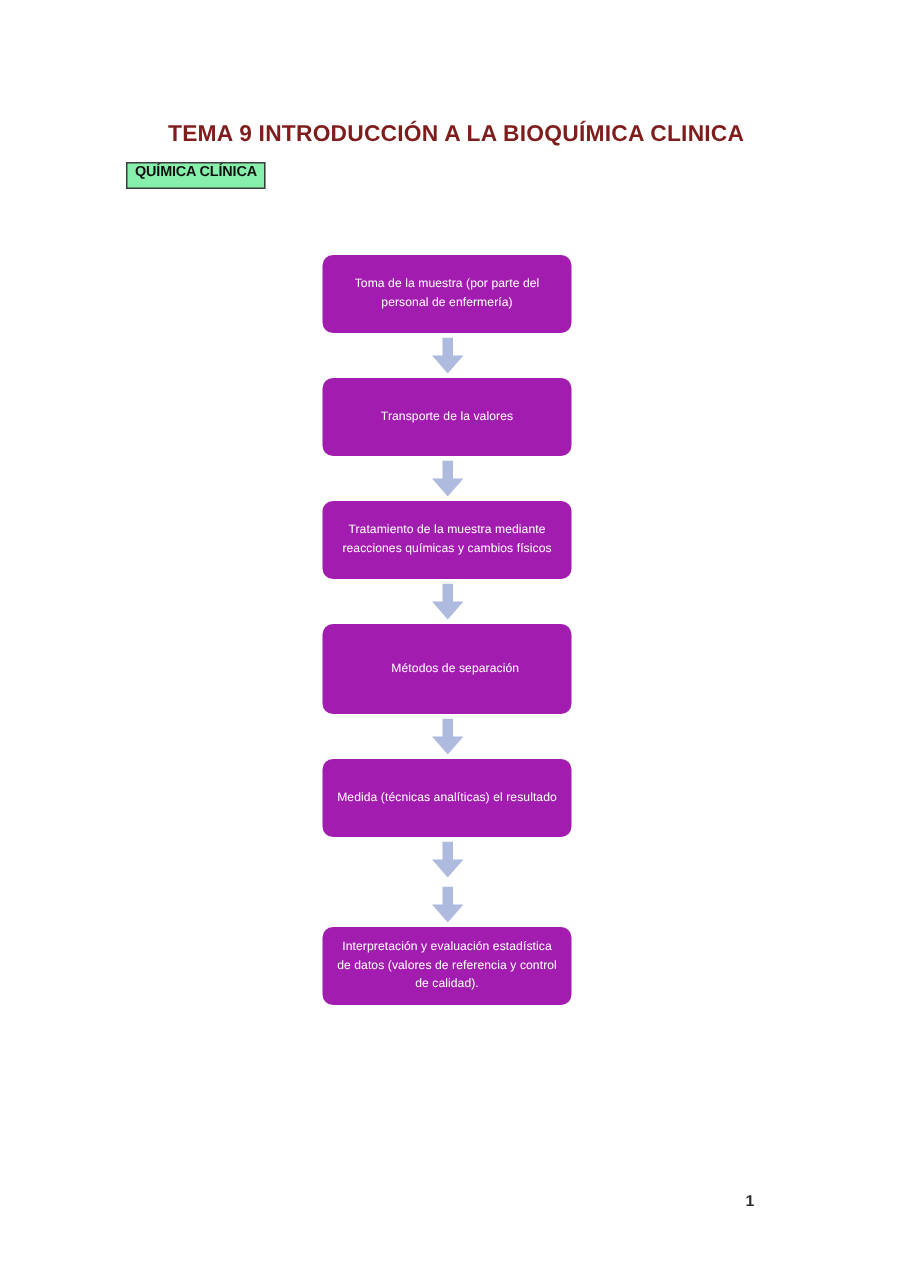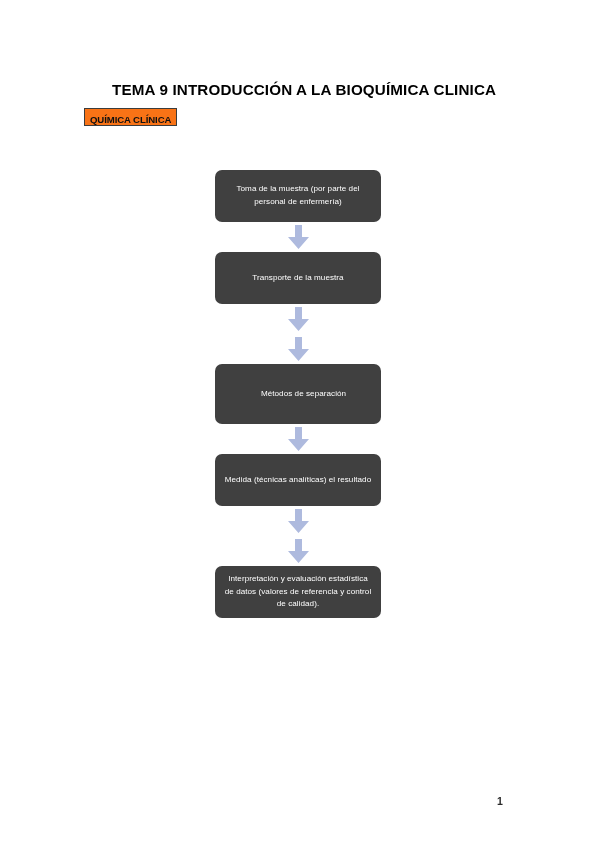--- a/index.html
+++ b/index.html
@@ -22,35 +22,35 @@
 
   
   .doc-title {
     position: absolute;
     left: 112px;
     top: 70px;
     width: 400px;
     font-size: 15.2px;
     font-weight: bold;
     letter-spacing: 0.15px;
-    color: #000000;
+    color: #7f1d1d;
     white-space: nowrap;
     line-height: 19px;
   }
 
   
   .label-box {
     position: absolute;
     left: 84px;
     top: 108px;
     height: 18px;
     padding: 0 5px;
     display: flex;
-    align-items: flex-end;
-    background: #f97316;
+    align-items: flex-start;
+    background: #86efac;
     border: 1.3px solid #3c3c3c;
     box-sizing: border-box;
   }
   .label-box-text {
     font-size: 9.6px;
     font-weight: bold;
     letter-spacing: -0.1px;
     color: #101010;
     white-space: nowrap;
   }
@@ -59,21 +59,21 @@
   .flowchart {
     position: absolute;
     left: 215px;
     top: 170px;
     width: 166px;
   }
   .flow-node {
     position: relative;
     width: 166px;
     box-sizing: border-box;
-    background: #404040;
+    background: #a21caf;
     border-radius: 7px;
     color: #ffffff;
     display: flex;
     align-items: center;
     justify-content: center;
     text-align: center;
     padding: 4px 9px;
   }
   .flow-node-text {
     font-size: 8.1px;
@@ -124,30 +124,33 @@
     </div>
     <div class="flow-arrow">
       <span>
         <svg width="21" height="24" viewBox="0 0 21 24" aria-hidden="true">
           <polygon points="7,0 14,0 14,12 21,12 10.5,24 0,12 7,12" fill="#aebade"></polygon>
         </svg>
       </span>
     </div>
 
     <div class="flow-node h-52">
-      <span class="flow-node-text">Transporte de la muestra</span>
+      <span class="flow-node-text">Transporte de la valores</span>
     </div>
     <div class="flow-arrow">
       <span>
         <svg width="21" height="24" viewBox="0 0 21 24" aria-hidden="true">
           <polygon points="7,0 14,0 14,12 21,12 10.5,24 0,12 7,12" fill="#aebade"></polygon>
         </svg>
       </span>
     </div>
 
+    <div class="flow-node h-52">
+      <span class="flow-node-text">Tratamiento de la muestra mediante reacciones químicas y cambios físicos</span>
+    </div>
     <div class="flow-arrow">
       <span>
         <svg width="21" height="24" viewBox="0 0 21 24" aria-hidden="true">
           <polygon points="7,0 14,0 14,12 21,12 10.5,24 0,12 7,12" fill="#aebade"></polygon>
         </svg>
       </span>
     </div>
 
     <div class="flow-node h-60">
       <span class="flow-node-text">Métodos de separación</span>

